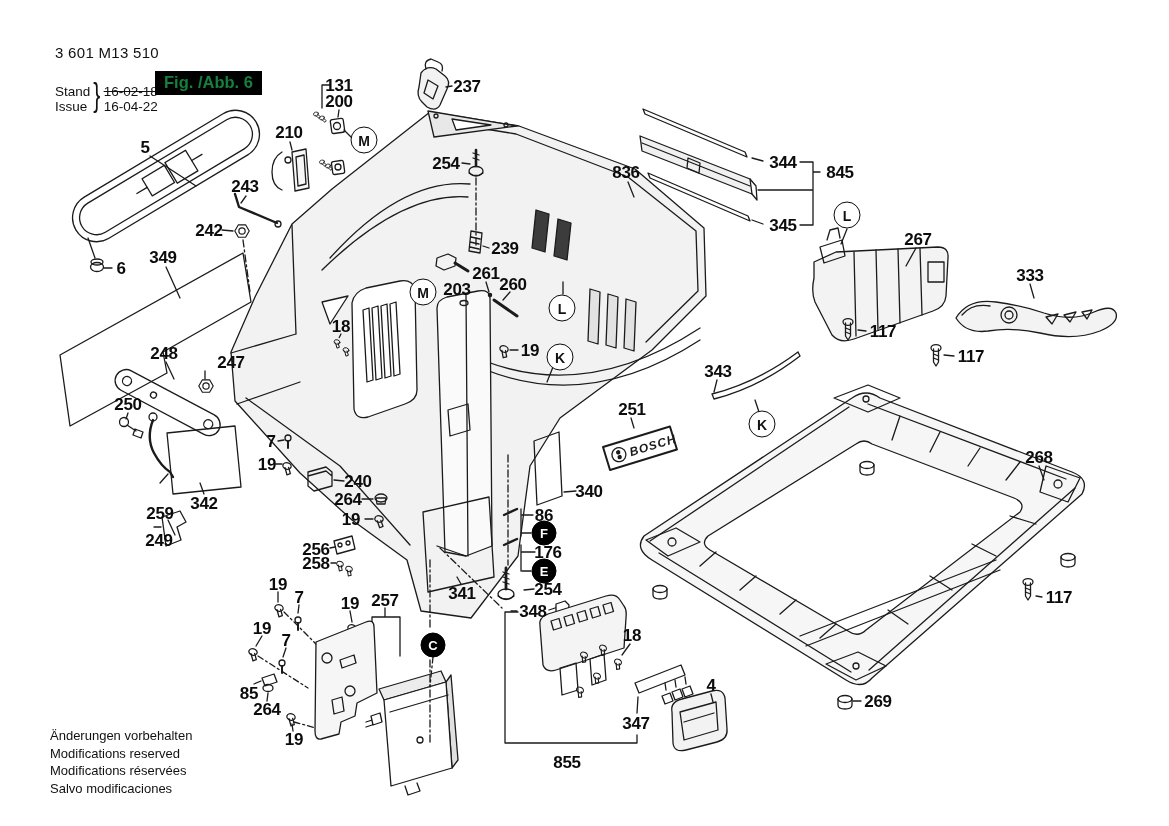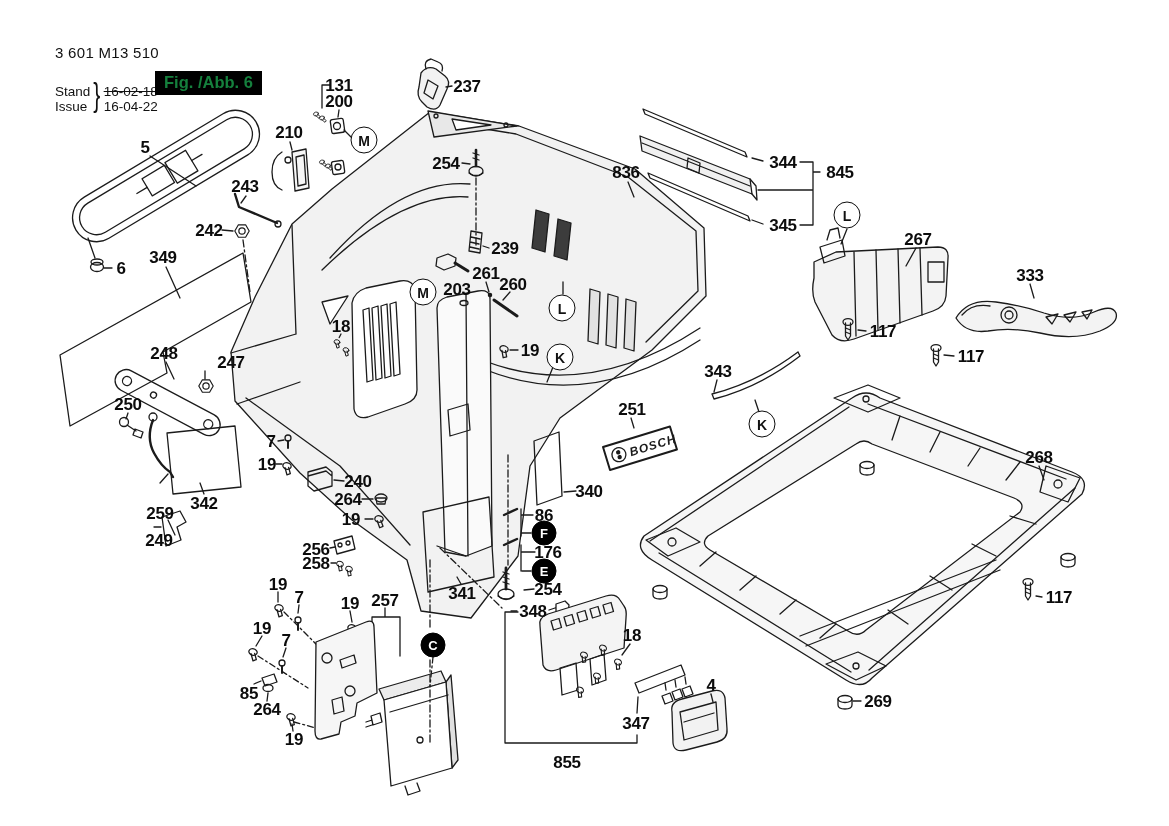--- a/index.html
+++ b/index.html
@@ -324,20 +324,26 @@
       </div>
       <div id="si-brace">}</div>
       <div id="si-dates">
         <span class="struck">16-02-18</span>
         <span>16-04-22</span>
       </div>
     </div>
   </div>
   <div id="figbox">Fig. /Abb. 6</div>
 
+  <div id="ftr">
+    <span>Änderungen vorbehalten</span>
+    <span>Modifications reserved</span>
+    <span>Modifications réservées</span>
+    <span>Salvo modificaciones</span>
+  </div>
 
   <div id="overlay">
       <span class="plbl" style="left: 145px; top: 147px;">5</span>
       <span class="plbl" style="left: 121px; top: 268px;">6</span>
       <span class="plbl" style="left: 163px; top: 257px;">349</span>
       <span class="plbl" style="left: 289px; top: 132px;">210</span>
       <span class="plbl" style="left: 245px; top: 186px;">243</span>
       <span class="plbl" style="left: 209px; top: 230px;">242</span>
       <span class="plbl" style="left: 339px; top: 85px;">131</span>
       <span class="plbl" style="left: 339px; top: 101px;">200</span>

